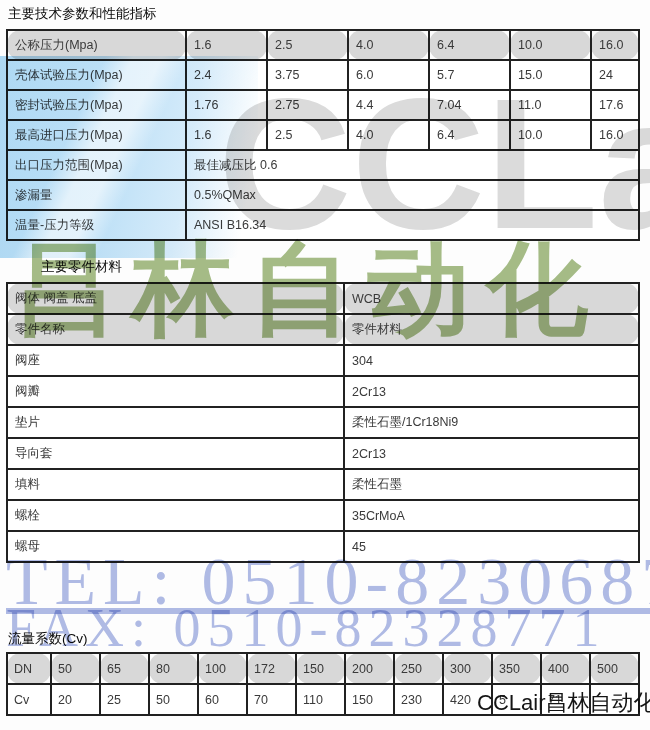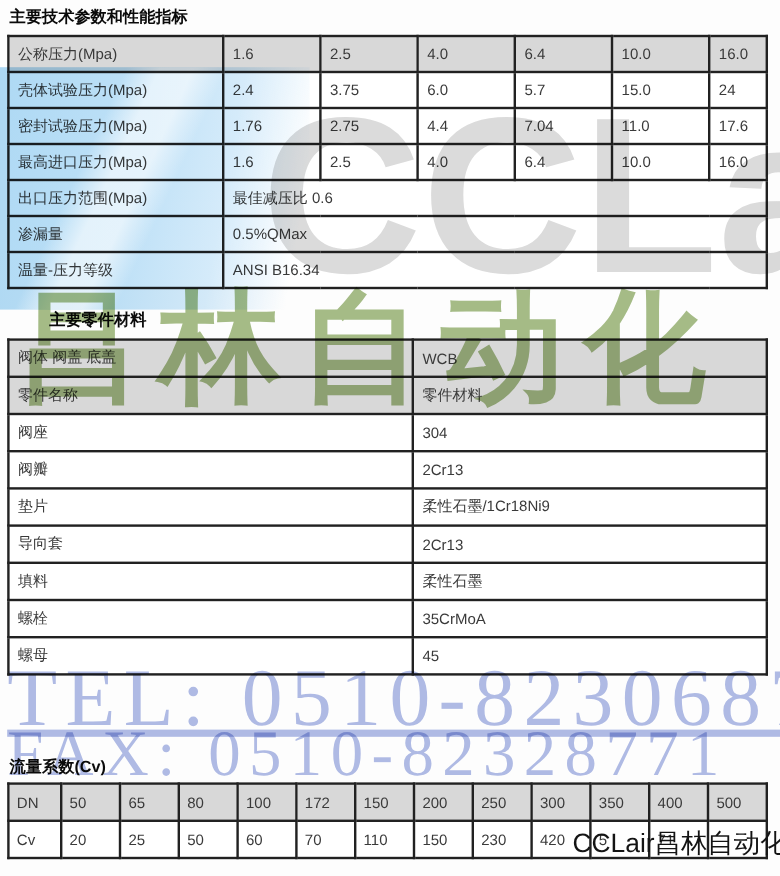--- a/index.html
+++ b/index.html
@@ -6,35 +6,35 @@
   .page{
     position:relative;
     width:650px;height:730px;
     background:#fdfdfd;
     overflow:hidden;
     font-family:"Liberation Sans","DejaVu Sans",sans-serif;
     color:#3a3a3a;
   }
   .sec-title{
     position:absolute;left:8px;
-    font-size:13.5px;font-weight:bold;color:#0a0a0a;
+    font-size:13.5px;font-weight:normal;color:#0a0a0a;
     white-space:nowrap;
   }
   #title-tech{top:5px;}
   #title-mat{top:258px;margin-left:33px;}
   #title-cv{top:630px;text-align:right;}
 
   table{border-collapse:collapse;table-layout:fixed;position:absolute;}
   td{
     border:2px solid #212121;
     padding:0 3px 0 7px;
     font-size:12.5px;color:#3a3a3a;
     vertical-align:middle;white-space:nowrap;overflow:hidden;
   }
-  td.gray{background:#d8d8d8;}
+  td.gray{background:#d8d8d8;border-radius:14px;}
   td.white{background:#ffffff;}
 
   #tech-table{left:6px;top:29px;width:632px;}
   #tech-table td{height:28px;}
   #mat-table{left:6px;top:282px;width:632px;}
   #mat-table td{height:29px;}
   #cv-table{left:6px;top:652px;width:632px;}
   #cv-table td{height:29px;padding-left:6px;}
 
   

